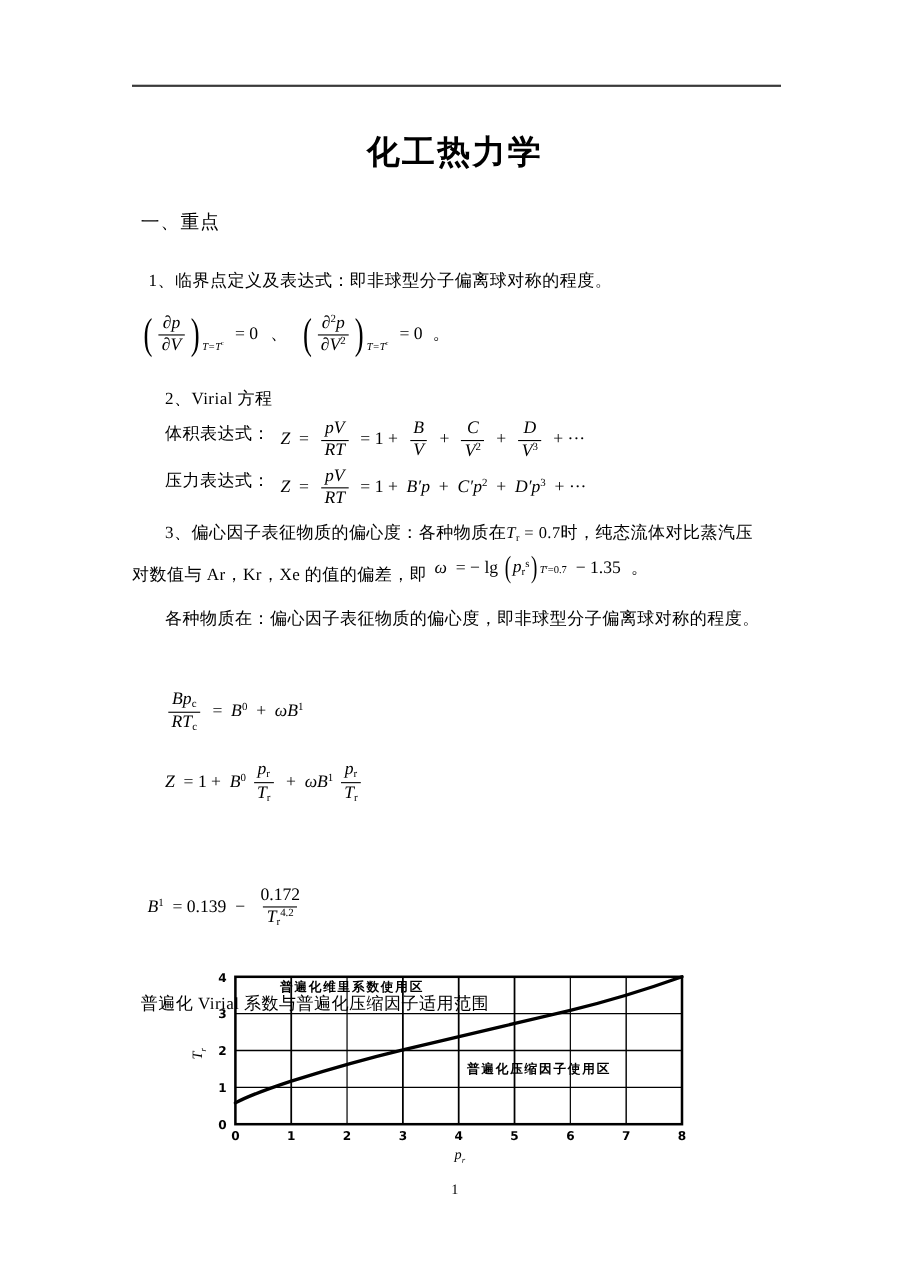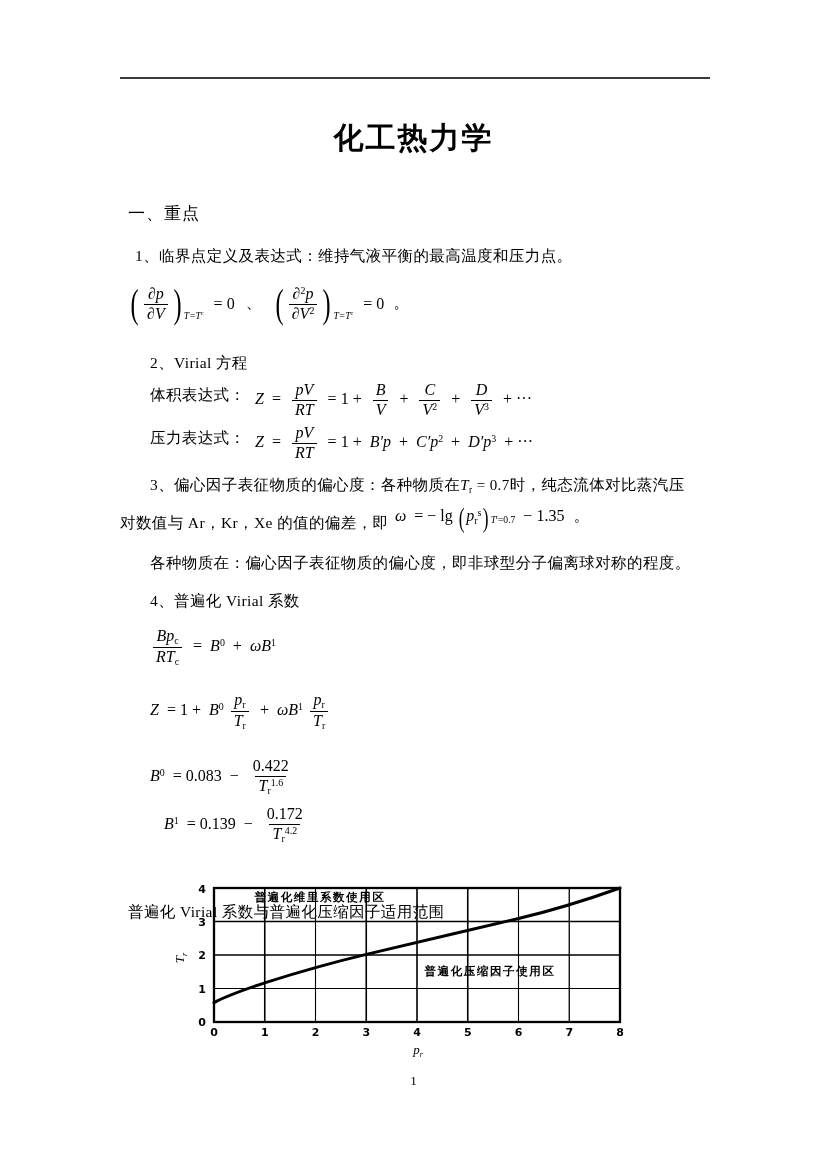--- a/index.html
+++ b/index.html
@@ -42,21 +42,20 @@
     letter-spacing: 2px;
     font-family: "DejaVu Sans", "Liberation Sans", sans-serif;
   }
   
   .section-heading {
     position: absolute;
     left: 128px;
     top: 190px;
     font-size: 17px;
     letter-spacing: 1px;
-    margin-top: 12px;
   }
   
   .para {
     position: absolute;
     font-size: 15.5px;
     line-height: 26px;
     letter-spacing: 0.4px;
     white-space: nowrap;
   }
   
@@ -143,21 +142,21 @@
 
 <div class="page">
 
   <div class="header-rule"></div>
 
   <div class="doc-title">化工热力学</div>
 
   <div class="section-heading">一、重点</div>
 
   <div class="para" style="left:135px; top:243px;">
-    <span>1、</span><span>临界点定义及表达式：维持气液平衡的最高温度和压力点。</span>
+    <span>1、</span><span>临界点定义及表达式：即非球型分子偏离球对称的程度。</span>
   </div>
 
   <div class="math" style="left:128px; top:286px;">
     <span class="mrow">
       <span class="paren">
         <span class="pl">(</span>
         <span class="frac">
           <span class="num">∂p</span>
           <span class="den">∂V</span>
         </span>
@@ -251,23 +250,20 @@
       <span>p<span class="nsub">r</span><span class="nsup">s</span></span>
       <span class="pr">)</span>
       <span class="pscript">T<span class="nsub">r</span><span class="up">=0.7</span></span>
     </span>
     <span class="up">&nbsp;−&nbsp;</span><span class="up">1.35</span>
     <span class="up" style="margin-left:5px;">。</span>
   </div>
 
   <div class="para" style="left:150px; top:550px;">各种物质在：偏心因子表征物质的偏心度，即非球型分子偏离球对称的程度。</div>
 
-  <div class="para" style="left:150px; top:588px;">
-    <span>4、</span><span>普遍化 Virial 系数</span>
-  </div>
 
   <div class="math" style="left:150px; top:628px;">
     <span class="frac">
       <span class="num">Bp<span class="nsub">c</span></span>
       <span class="den">RT<span class="nsub">c</span></span>
     </span>
     <span class="up">&nbsp;=&nbsp;</span>
     <span>B<span class="nsup">0</span></span>
     <span class="up">&nbsp;+&nbsp;</span>
     <span>ωB<span class="nsup">1</span></span>
@@ -282,31 +278,22 @@
       <span class="den">T<span class="nsub">r</span></span>
     </span>
     <span class="up">&nbsp;+&nbsp;</span>
     <span>ωB<span class="nsup">1</span></span>
     <span class="frac">
       <span class="num">p<span class="nsub">r</span></span>
       <span class="den">T<span class="nsub">r</span></span>
     </span>
   </div>
 
-  <div class="math" style="left:150px; top:758px;">
-    <span>B<span class="nsup">0</span></span>
-    <span class="up">&nbsp;=&nbsp;</span><span class="up">0.083</span>
-    <span class="up">&nbsp;−&nbsp;</span>
-    <span class="frac">
-      <span class="num up">0.422</span>
-      <span class="den">T<span class="nsub">r</span><span class="nsup">1.6</span></span>
-    </span>
-  </div>
-
-  <div class="math" style="left:164px; top:806px;">
+
+  <div class="math" style="left:134px; top:806px;">
     <span>B<span class="nsup">1</span></span>
     <span class="up">&nbsp;=&nbsp;</span><span class="up">0.139</span>
     <span class="up">&nbsp;−&nbsp;</span>
     <span class="frac">
       <span class="num up">0.172</span>
       <span class="den">T<span class="nsub">r</span><span class="nsup">4.2</span></span>
     </span>
   </div>
 
   <div class="fig-caption">普遍化 Virial 系数与普遍化压缩因子适用范围</div>

